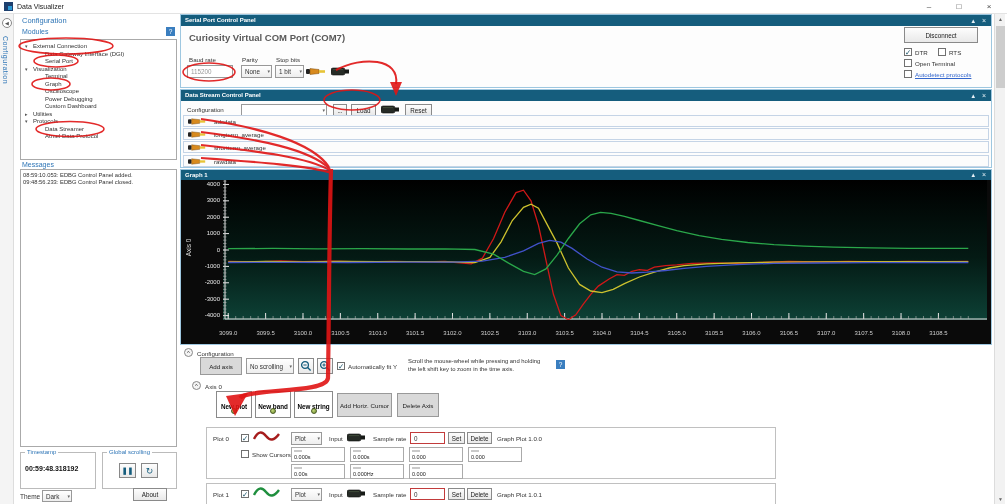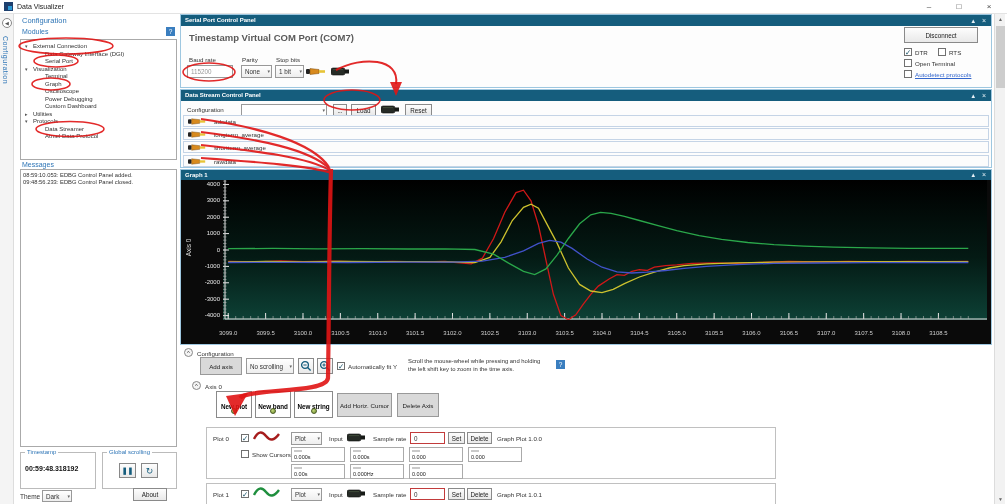--- a/index.html
+++ b/index.html
@@ -131,21 +131,21 @@
     <span>Dark</span><span class="sel-arr">▾</span>
   </div>
   <button class="btn about-btn">About</button>
 
   <div class="panel" style="left:180px; top:14px; width:812px; height:74px;">
     <div class="panel-header">
       <span>Serial Port Control Panel</span>
       <span class="ph-ico" style="right:16px;">▴</span>
       <span class="ph-ico" style="right:5px;">×</span>
     </div>
-    <div class="device-title">Timestamp Virtual COM Port (COM7)</div>
+    <div class="device-title">Curiosity Virtual COM Port (COM7)</div>
     <span class="lbl" style="left:8px; top:41px;">Baud rate</span>
     <span class="lbl" style="left:61px; top:41px;">Parity</span>
     <span class="lbl" style="left:95px; top:41px;">Stop bits</span>
     <div class="input" style="left:6px; top:50px; width:46px; height:13px; color:#999;"><span>115200</span></div>
     <div class="select" style="left:60px; top:50px; width:31px; height:13px;">
       <span>None</span><span class="sel-arr">▾</span>
     </div>
     <div class="select" style="left:94px; top:50px; width:29px; height:13px;">
       <span>1 bit</span><span class="sel-arr">▾</span>
     </div>

